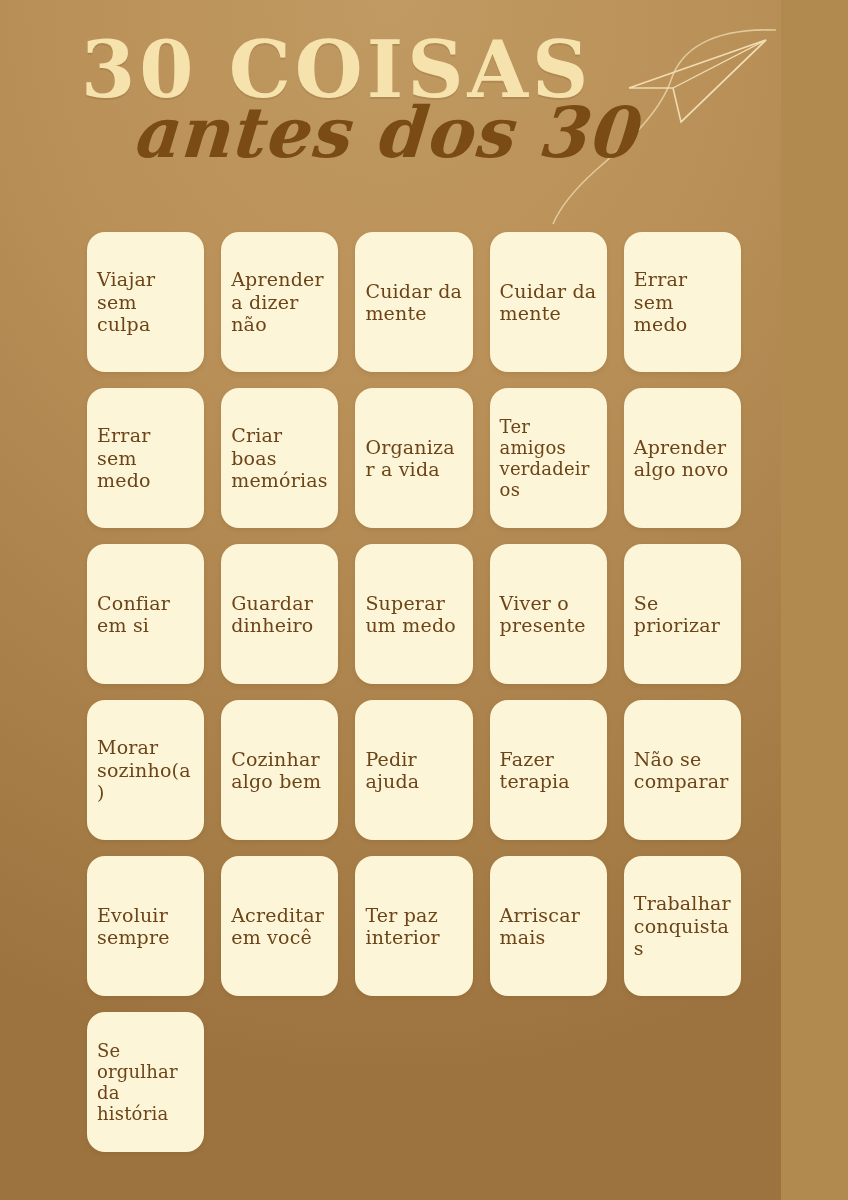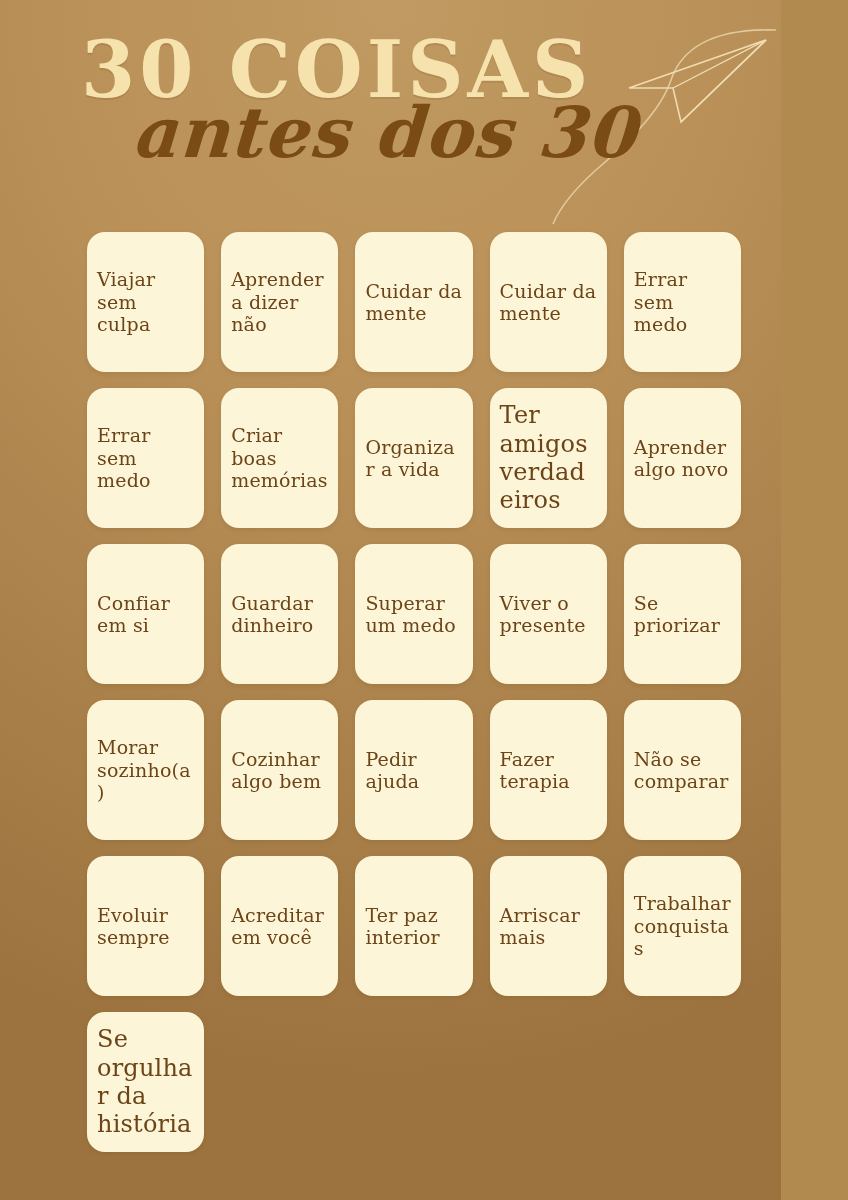--- a/index.html
+++ b/index.html
@@ -88,21 +88,21 @@
   }
   .card-label {
     font-family: "DejaVu Serif", serif;
     font-size: 19px;
     line-height: 1.18;
     color: #6d4417;
     letter-spacing: 0.2px;
     word-break: break-word;
   }
   .card-label.small {
-    font-size: 24px;
+    font-size: 18px;
   }
 </style>
 </head>
 <body>
 
 <div class="poster">
 
   <svg class="plane-deco" viewBox="0 0 400 240" fill="none">
     <path d="M395 20 C 330 18, 300 40, 290 70 C 280 100, 250 130, 215 160 C 195 178, 180 195, 172 214" stroke="#e8d4a4" stroke-width="1.6" fill="none" opacity="0.85"></path>
     <path d="M248 78 L 385 30 L 300 112 L 292 78 Z" stroke="#f0dcb0" stroke-width="1.6" fill="none"></path>

